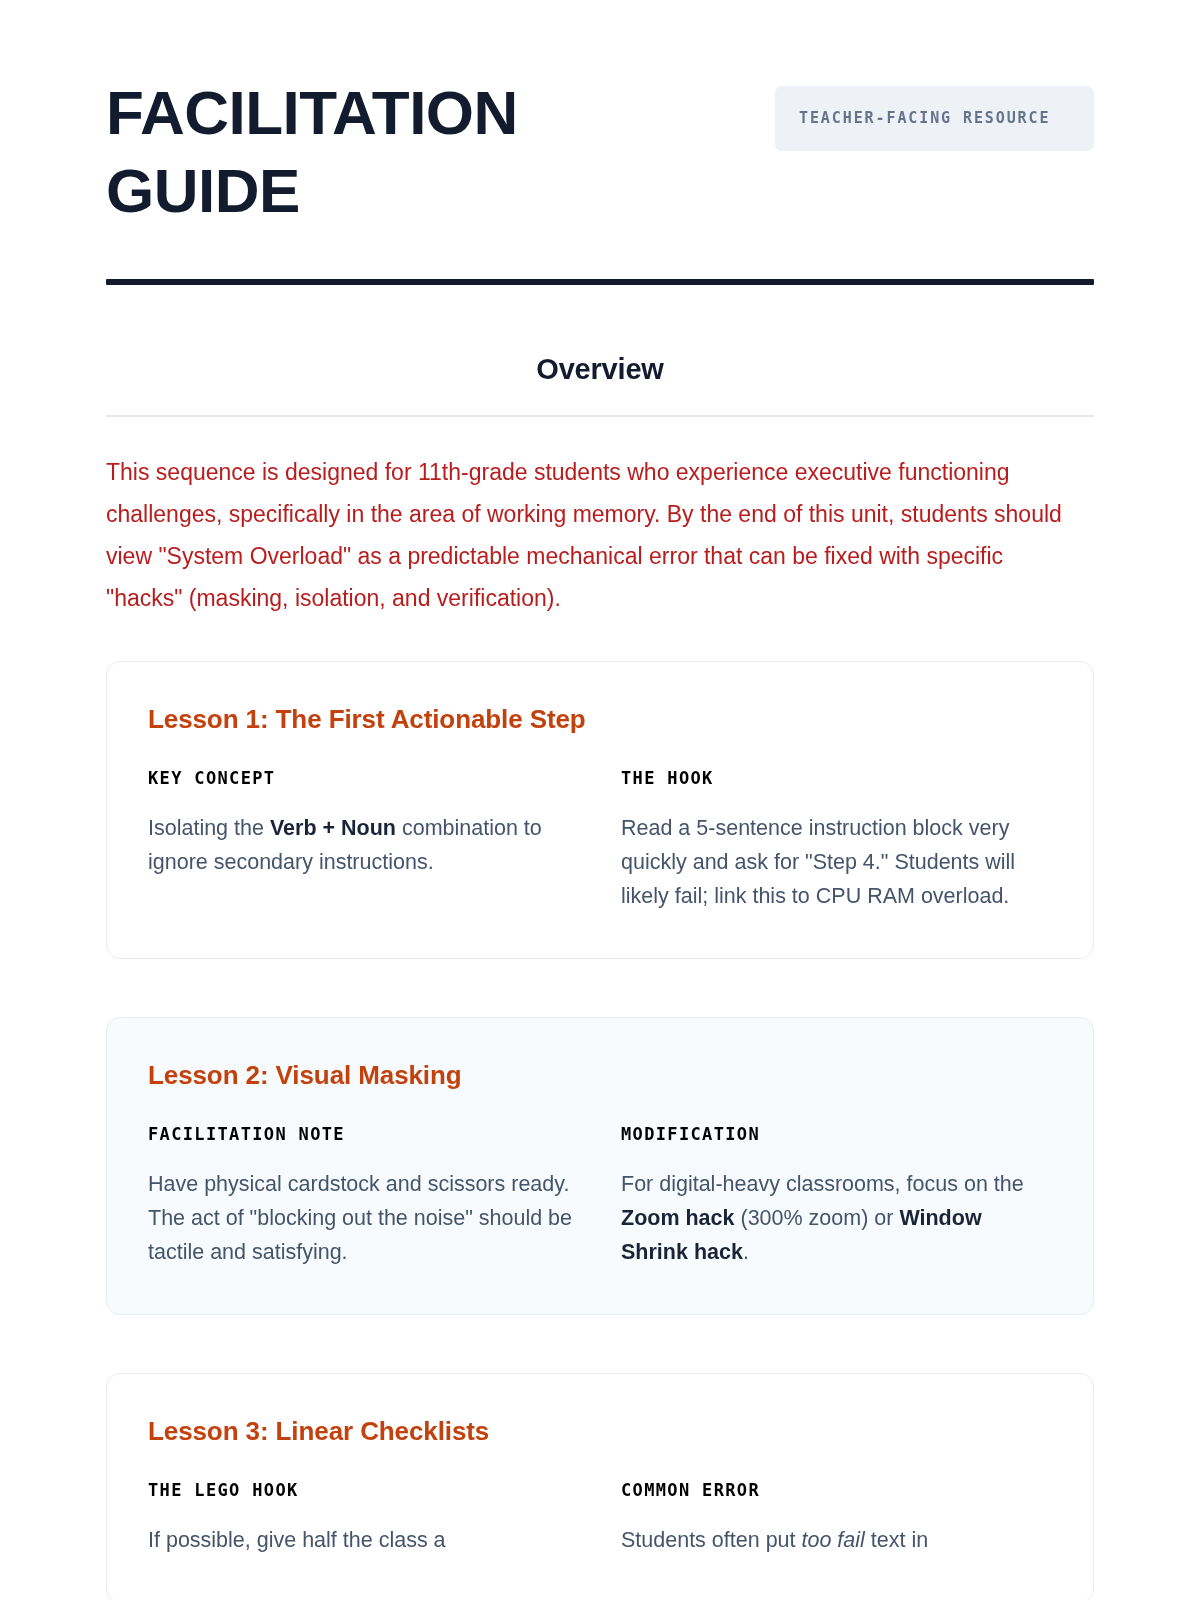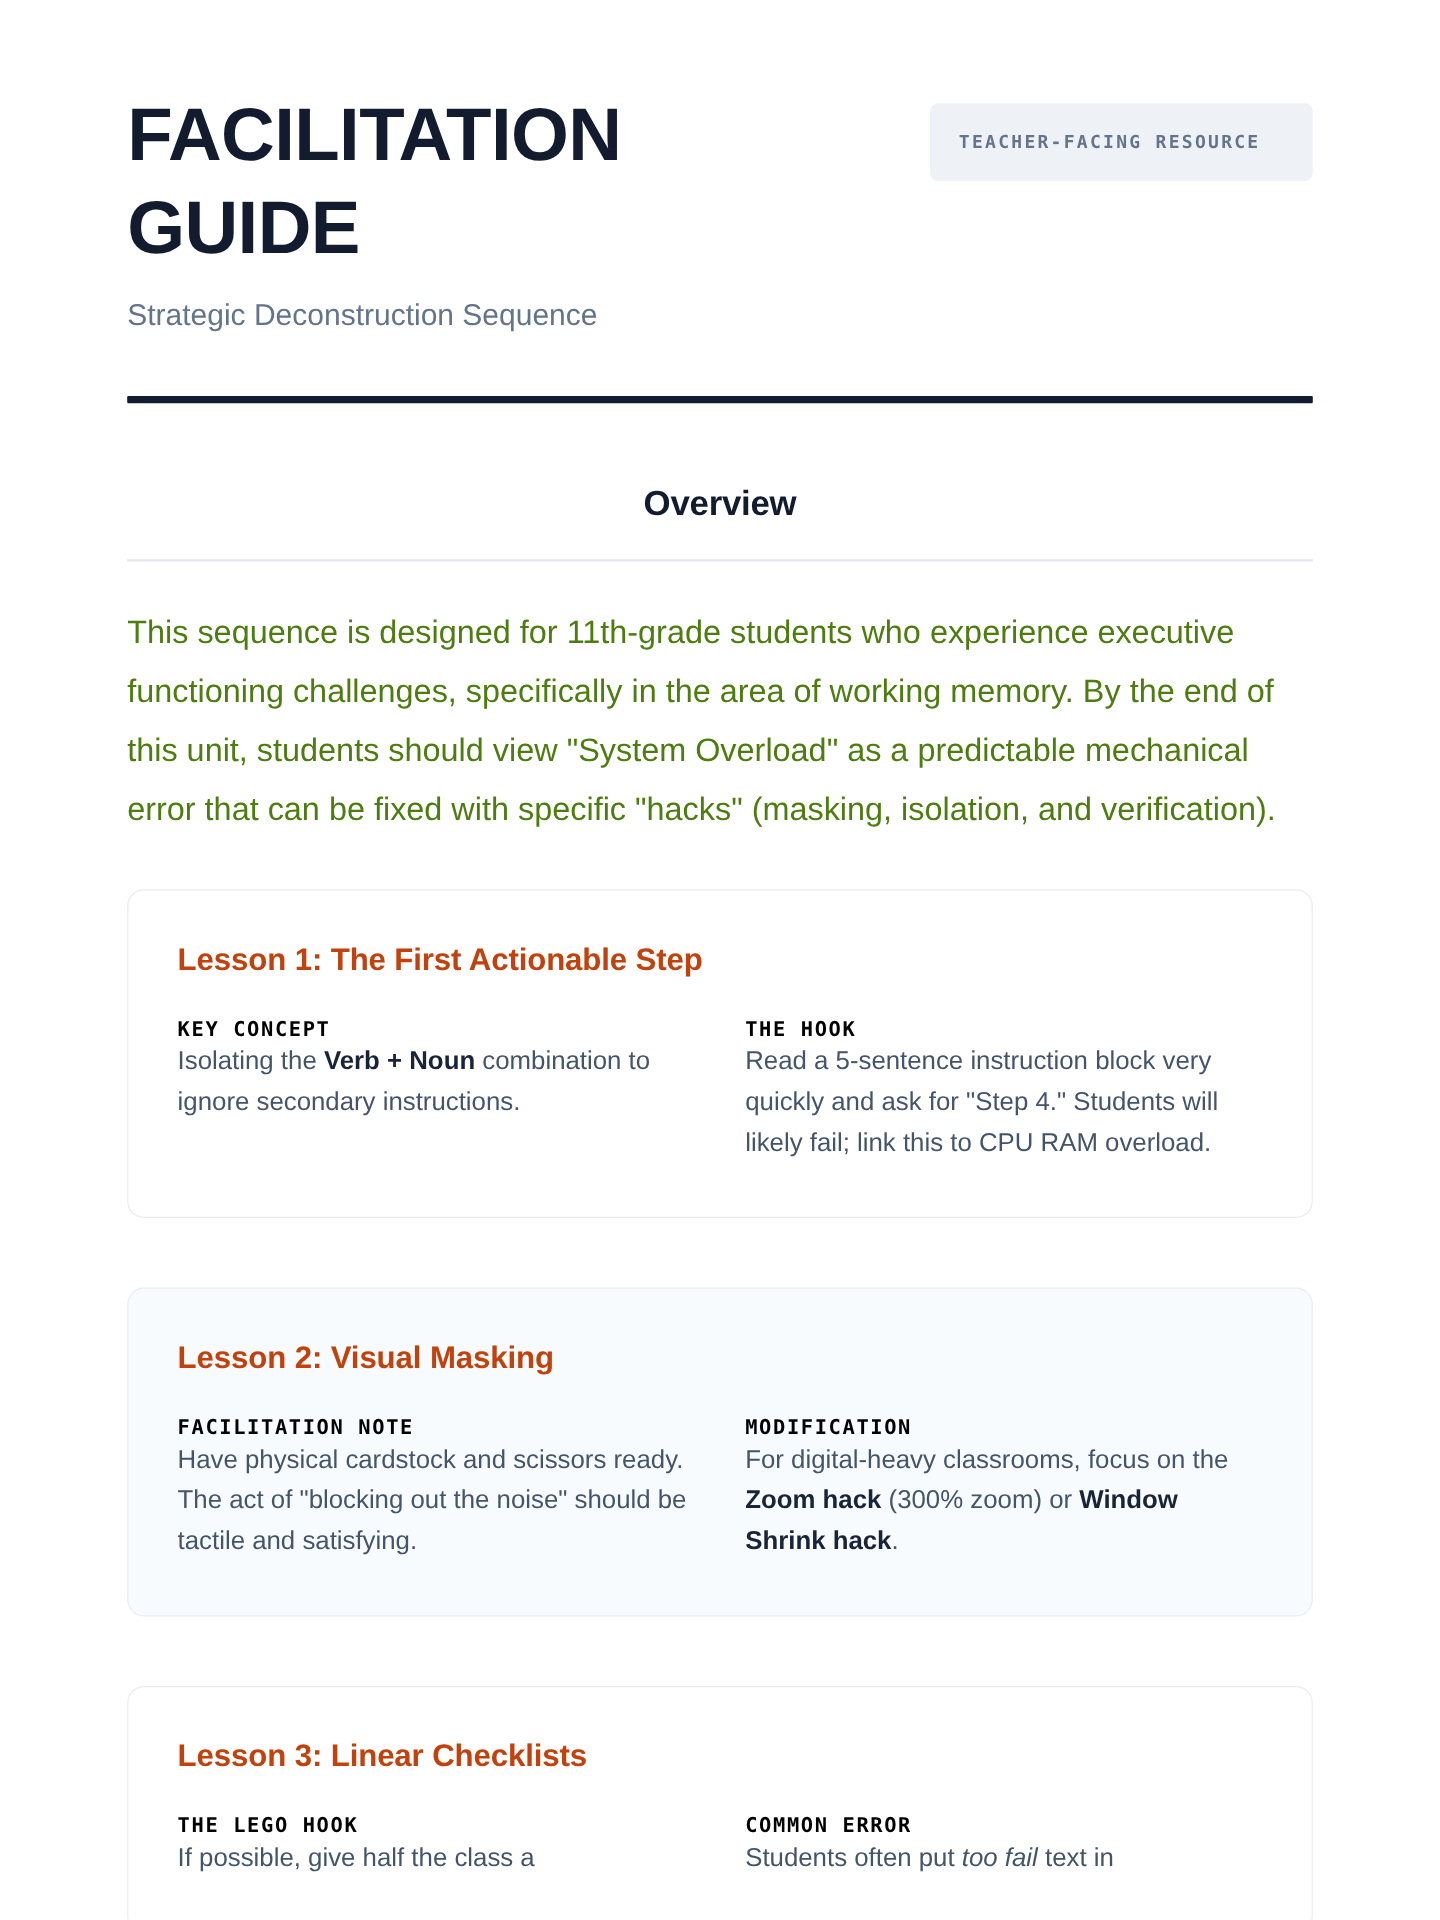--- a/index.html
+++ b/index.html
@@ -89,23 +89,23 @@
   }
 
   .section-rule {
     margin-top: 29px;
     height: 2px;
     background: #e4e8ef;
   }
 
   .section-body {
     margin-top: 35px;
-    font-size: 27px;
+    font-size: 23px;
     line-height: 1.82;
-    color: #4d7c0f;
+    color: #b91c1c;
     max-width: 975px;
   }
 
   
   .cards { margin-top: 42px; }
 
   .card {
     border: 1px solid #e8ecf2;
     border-radius: 14px;
     padding: 42px 41px 44px 41px;
@@ -133,42 +133,41 @@
   .col-label {
     font-family: "DejaVu Sans Mono", "Liberation Mono", monospace;
     font-size: 17px;
     font-weight: 700;
     letter-spacing: 1.35px;
     color: #000000;
     text-transform: uppercase;
   }
 
   .col-text {
-    margin-top: 0;
+    margin-top: 24px;
     font-size: 21.5px;
     line-height: 1.58;
     color: #44546b;
   }
 
   .col-text b, .col-text strong {
     font-weight: 700;
     color: #1a2438;
   }
 
   .col-text i, .col-text em { font-style: italic; }
 </style>
 </head>
 <body>
 
 <div class="page">
 
   <div class="header">
     <div class="header-left">
       <h1 class="doc-title">FACILITATION GUIDE</h1>
-      <div class="doc-subtitle">Strategic Deconstruction Sequence</div>
     </div>
     <div class="badge">
       <div class="badge-text">TEACHER-FACING RESOURCE</div>
     </div>
   </div>
 
   <div class="header-rule"></div>
 
   <div class="section">
     <h2 class="section-title">Overview</h2>

